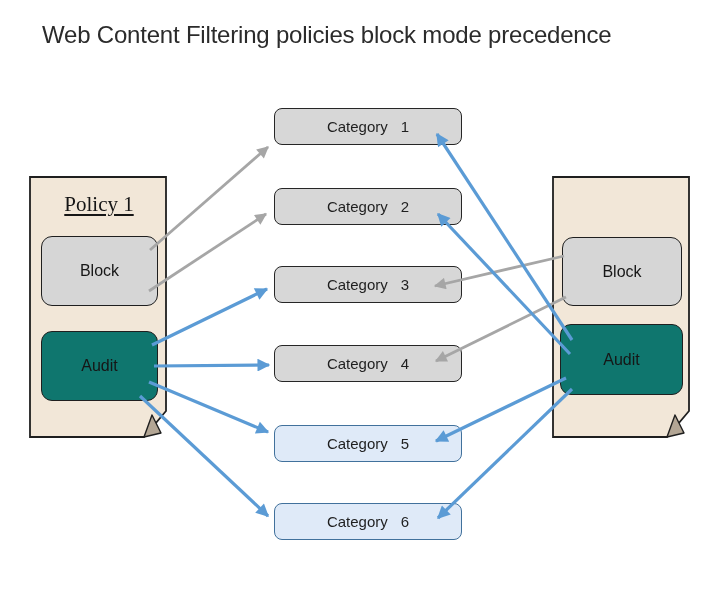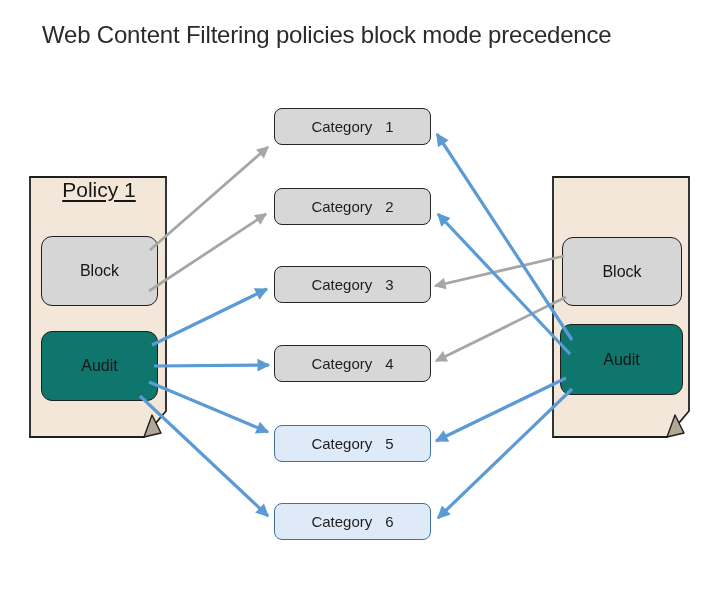--- a/index.html
+++ b/index.html
@@ -43,21 +43,21 @@
     justify-content: center;
     font-size: 16px;
     color: #161616;
     box-sizing: border-box;
   }
   .mode-box.gray { background: #d6d6d6; }
   .mode-box.blue { background: #0f766e; }
   .cat {
     position: absolute;
     left: 274px;
-    width: 157px;
+    width: 188px;
     height: 37px;
     border-radius: 8px;
     display: flex;
     align-items: center;
     justify-content: center;
     gap: 13px;
     font-size: 15px;
     color: #1f1f1f;
     box-sizing: border-box;
   }
@@ -79,21 +79,21 @@
     <g>
       <polygon class="doc-page" points="30,177 166,177 166,411 144,437 30,437" fill="#f2e7d8"></polygon>
       <polygon class="doc-flap" points="152,415 144,437 161,433" fill="#b3a695"></polygon>
     </g>
     <g>
       <polygon class="doc-page" points="553,177 689,177 689,411 667,437 553,437" fill="#f2e7d8"></polygon>
       <polygon class="doc-flap" points="675,415 667,437 684,433" fill="#b3a695"></polygon>
     </g>
   </svg>
 
-  <div class="policy-label" style="left:40px; top:178px; width:118px;">Policy 1</div>
+  <div class="policy-label" style="left:40px; top:192px; width:118px;font-family:Liberation Serif, serif;">Policy 1</div>
   <div class="mode-box gray" style="left:41px; top:236px; width:117px; height:70px;">
     <span>Block</span>
   </div>
   <div class="mode-box blue" style="left:41px; top:331px; width:117px; height:70px;">
     <span>Audit</span>
   </div>
 
   <div class="mode-box gray" style="left:562px; top:237px; width:120px; height:69px;">
     <span>Block</span>
   </div>

